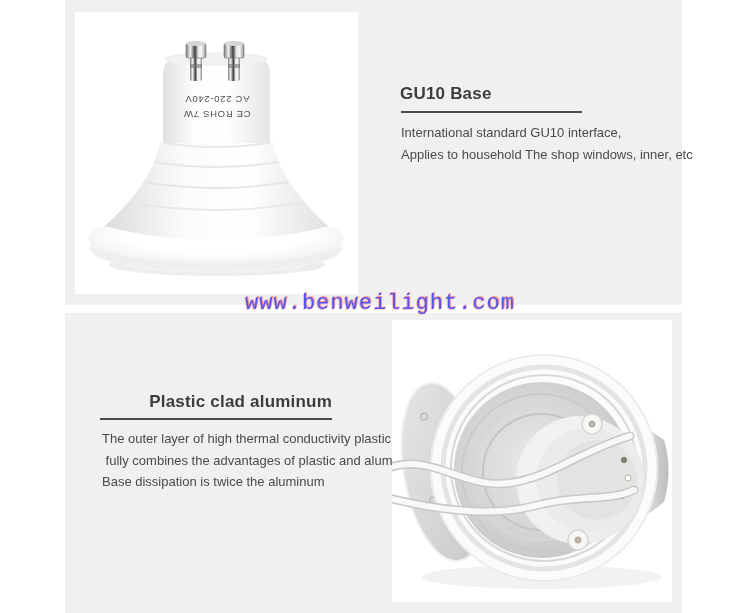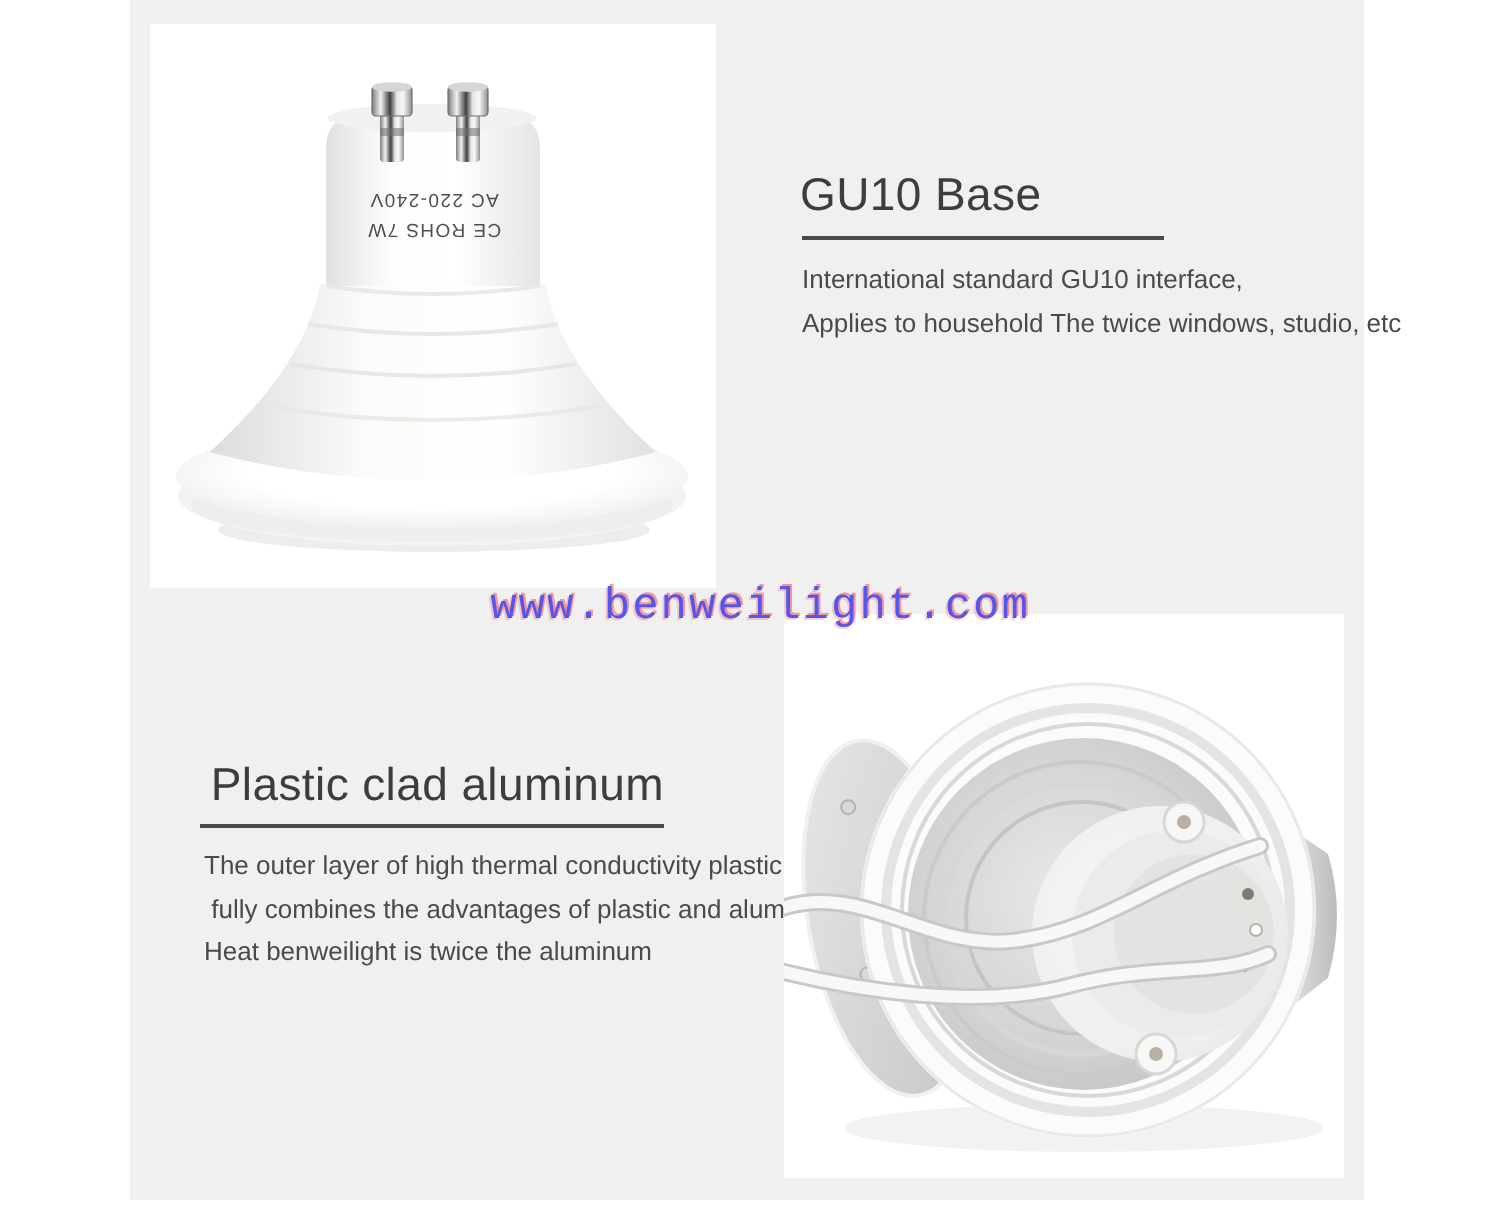--- a/index.html
+++ b/index.html
@@ -11,25 +11,25 @@
     --rule-color:#4b4b4b;
     --watermark-color:#5457ee;
     --watermark-fringe:#ff4b4b;
   }
   *{box-sizing:border-box;margin:0;padding:0}
   html,body{width:750px;height:613px;background:var(--page-bg);
     font-family:"Liberation Sans",sans-serif;overflow:hidden;position:relative}
   .abs{position:absolute}
   .section{background:var(--section-bg)}
   #section-top{left:65px;top:0;width:617px;height:305px}
-  #section-bottom{left:65px;top:300px;width:617px;height:300px}
+  #section-bottom{left:65px;top:313px;width:617px;height:300px}
   .photo-card{background:var(--card-bg);overflow:hidden}
   #card-top{left:75px;top:12px;width:283px;height:282px}
   #card-bottom{left:392px;top:320px;width:280px;height:282px}
-  .feature-title{font-size:23px;font-weight:400;color:var(--heading-color);letter-spacing:.2px}
+  .feature-title{font-size:17px;font-weight:700;color:var(--heading-color);letter-spacing:.2px}
   .rule{height:2px;background:var(--rule-color)}
   .feature-line{font-size:13px;color:var(--body-color);line-height:21.5px;white-space:pre}
   #text-top{left:400px;top:84px;width:285px}
   #text-top .rule{width:181px;margin:7px 0 9px 1px}
   #text-top .feature-line{padding-left:1px}
   #text-bottom{left:100px;top:392px;width:232px}
   #text-bottom .feature-title{text-align:right}
   #text-bottom .rule{width:232px;margin:6px 0 8px 0}
   #text-bottom .feature-line{padding-left:2px}
   #watermark{left:0;top:291px;width:760px;text-align:center;
@@ -115,34 +115,34 @@
     <div class="abs" id="bulb-label">
       <div>CE ROHS 7W</div>
       <div>AC 220-240V</div>
     </div>
   </div>
 
   <div class="abs" id="text-top" style="left:335px;top:84px">
     <div class="feature-title">GU10 Base</div>
     <div class="rule"></div>
     <div class="feature-line">International standard GU10 interface,</div>
-    <div class="feature-line">Applies to household The twice windows, studio, etc</div>
+    <div class="feature-line">Applies to household The shop windows, inner, etc</div>
   </div>
 </div>
 
 <div class="abs" id="watermark">www.benweilight.com</div>
 
 <div class="abs section" id="section-bottom">
 
   <div class="abs" id="text-bottom" style="left:35px;top:79px">
     <div class="feature-title">Plastic clad aluminum</div>
     <div class="rule"></div>
     <div class="feature-line">The outer layer of high thermal conductivity plastic,</div>
     <div class="feature-line"> fully combines the advantages of plastic and aluminum,</div>
-    <div class="feature-line">Heat benweilight is twice the aluminum</div>
+    <div class="feature-line">Base dissipation is twice the aluminum</div>
   </div>
 
   <div class="abs photo-card" id="card-bottom" style="left:327px;top:7px">
 
     <svg width="280" height="282" viewBox="0 0 280 282">
       <defs>
         <radialGradient id="gAlu" cx=".45" cy=".45" r=".7">
           <stop offset="0" stop-color="#e9e9e7"></stop>
             <stop offset=".55" stop-color="#d5d5d3"></stop>
           <stop offset="1" stop-color="#bfbfbd"></stop>

